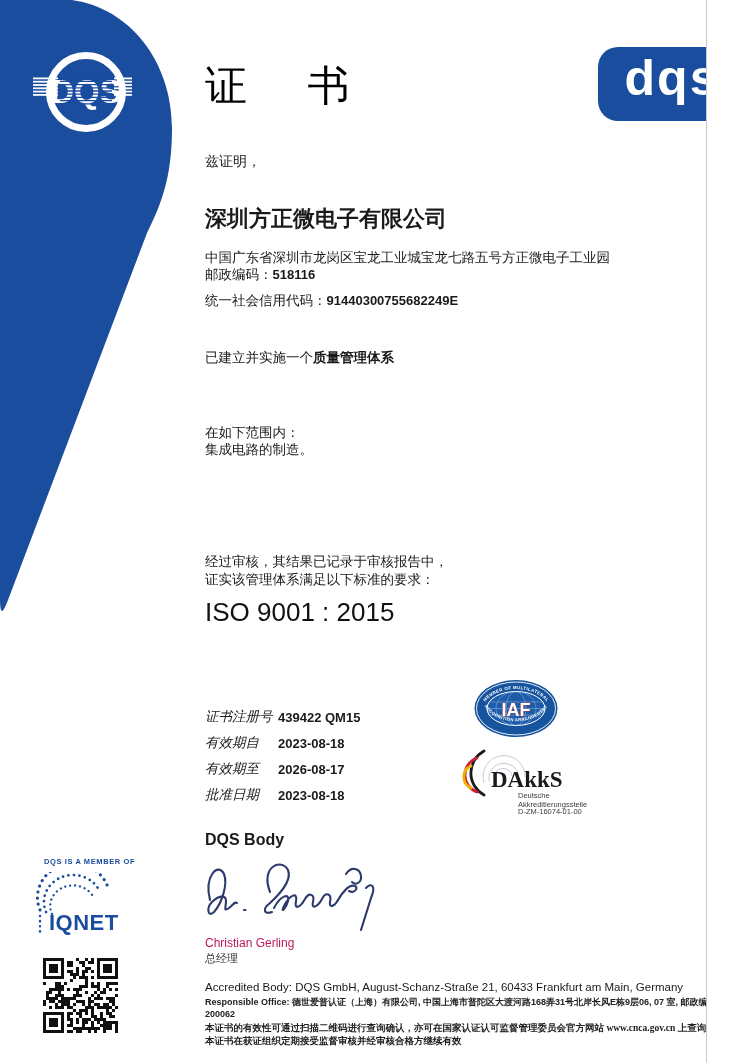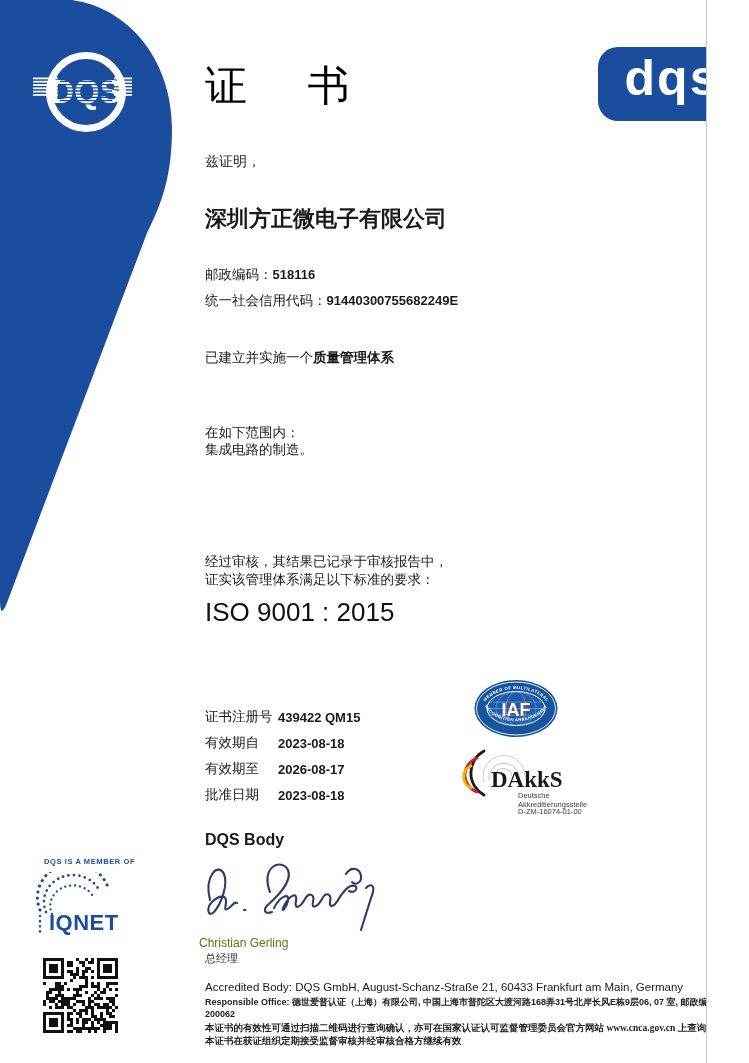--- a/index.html
+++ b/index.html
@@ -26,25 +26,25 @@
   .implemented{left:205px;top:349px;font-size:13.5px;text-align:right;}
   .implemented b{font-family:"Liberation Sans","DejaVu Sans",sans-serif;font-size:13.5px;}
   .scope-label{left:205px;top:424px;font-size:13.5px;}
   .scope-text{left:205px;top:441px;font-size:13.5px;}
   .audit1{left:205px;top:553px;font-size:13.5px;}
   .audit2{left:205px;top:571px;font-size:13.5px;}
   .standard{left:205px;top:597px;font-size:26px;font-weight:400;color:#111;}
 
   .details{left:205px;top:704px;font-size:13.5px;}
   .details .row{display:flex;height:26px;align-items:center;}
-  .details .lbl{width:73px;}
+  .details .lbl{width:73px;font-style:italic;}
   .details .val{font-family:"Liberation Sans","DejaVu Sans",sans-serif;font-weight:700;font-size:13px;}
 
   .issuer-name{left:205px;top:831px;font-size:16px;font-weight:700;}
-  .signer{left:199px;top:936px;font-size:12px;color:#4d7c0f;}
+  .signer{left:205px;top:936px;font-size:12px;color:#be185d;}
   .signer-title{left:205px;top:951px;font-size:11px;color:#333;}
 
   .member-label{left:44px;top:857px;font-size:7.5px;font-weight:700;color:#1a4d9e;letter-spacing:.6px;}
 
   .footer{left:205px;top:981px;width:545px;}
   .f1{font-family:"Liberation Sans","DejaVu Sans",sans-serif;font-size:11.5px;color:#1a1a1a;margin-bottom:3px;}
   .f2{font-family:"Liberation Sans","DejaVu Sans",sans-serif;font-size:9px;font-weight:700;color:#222;margin-bottom:3px;}
   .f3,.f4{font-size:9.5px;font-weight:700;color:#222;line-height:13px;}
 </style>
 </head>
@@ -89,20 +89,21 @@
   </svg>
 
   <div class="abs cert-title">证 书</div>
 
   <div class="abs dqs-box">
     <span class="sans">dqs</span>
   </div>
 
   <div class="abs intro">兹证明，</div>
   <div class="abs company-name sans">深圳方正微电子有限公司</div>
+  <div class="abs addr">中国广东省深圳市龙岗区宝龙工业城宝龙七路五号方正微电子工业园</div>
   <div class="abs postal">
     <span>邮政编码：</span><span class="value-sans">518116</span>
   </div>
   <div class="abs credit">
     <span>统一社会信用代码：</span><span class="value-sans">91440300755682249E</span>
   </div>
 
   <div class="abs implemented">
     <span>已建立并实施一个</span><b>质量管理体系</b>
   </div>

